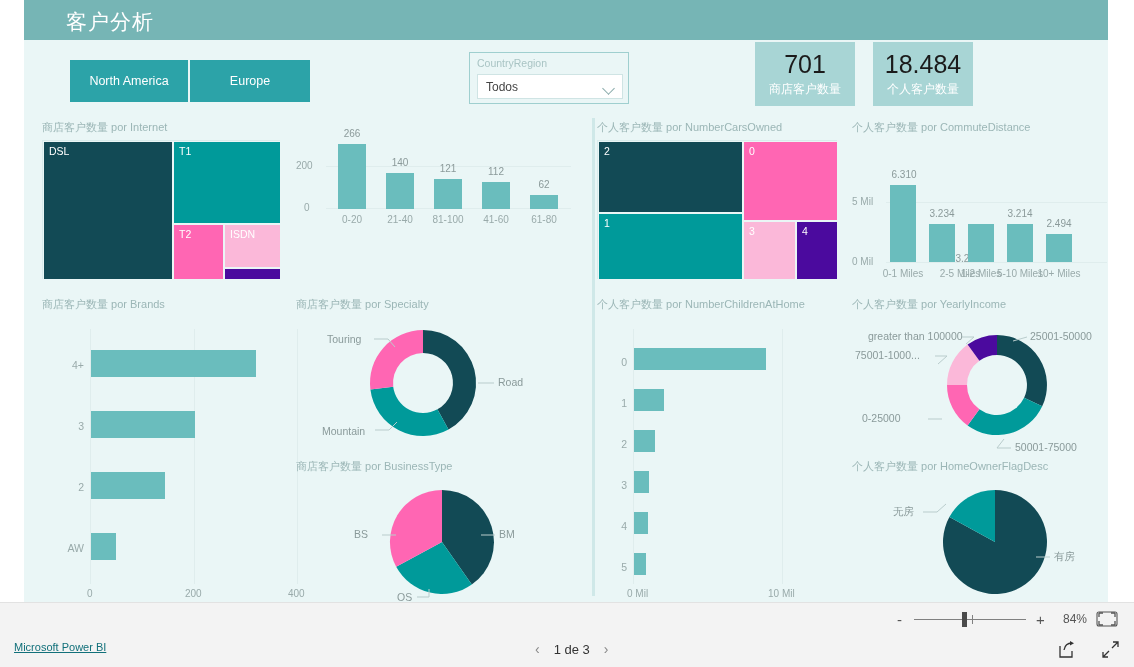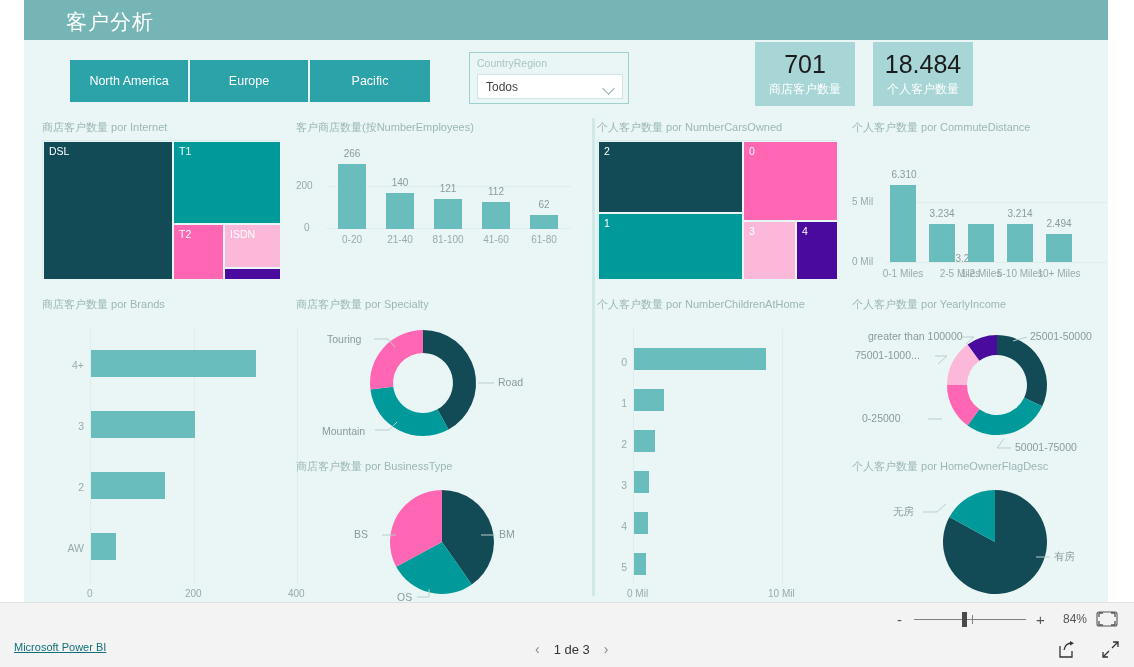--- a/index.html
+++ b/index.html
@@ -123,21 +123,20 @@
 
   <div class="canvas">
 
     <div class="title-bar">
       <div class="title-text">客户分析</div>
     </div>
 
     <div class="btn-group">
       <div class="rbtn">North America</div>
       <div class="rbtn">Europe</div>
-      <div class="rbtn">Pacific</div>
     </div>
 
     <div class="slicer">
       <div class="slicer-label">CountryRegion</div>
       <div class="slicer-box">
         <div class="slicer-val">Todos</div>
         <div class="chev"></div>
       </div>
     </div>
 
@@ -165,21 +164,20 @@
           <div class="tm-lab">T2</div>
         </div>
         <div class="tm-cell" style="left:181px; top:83px; width:57px; height:44px; background:#fbb8d9;">
           <div class="tm-lab">ISDN</div>
         </div>
         <div class="tm-cell" style="left:181px; top:127px; width:57px; height:12px; background:#4b0a9e;"></div>
       </div>
     </div>
 
     <div class="vis" style="left:272px; top:120px; width:280px;">
-      <div class="vis-title">客户商店数量(按NumberEmployees)</div>
       <div class="plot" style="width:275px; height:140px;">
         <div class="axis-lab" style="left:8px; top:82px;">0</div>
         <div class="axis-lab" style="left:0px; top:40px;">200</div>
         <div class="gridline" style="left:30px; top:46px; width:245px;"></div>
         <div class="gridline" style="left:30px; top:88px; width:245px;"></div>
 
         <div class="bar-val" style="left:34px; top:8px; width:44px;">266</div>
         <div class="bar-v" style="left:42px; top:24px; width:28px; height:65px;"></div>
         <div class="cat-v" style="left:34px; top:94px; width:44px;">0-20</div>
 

